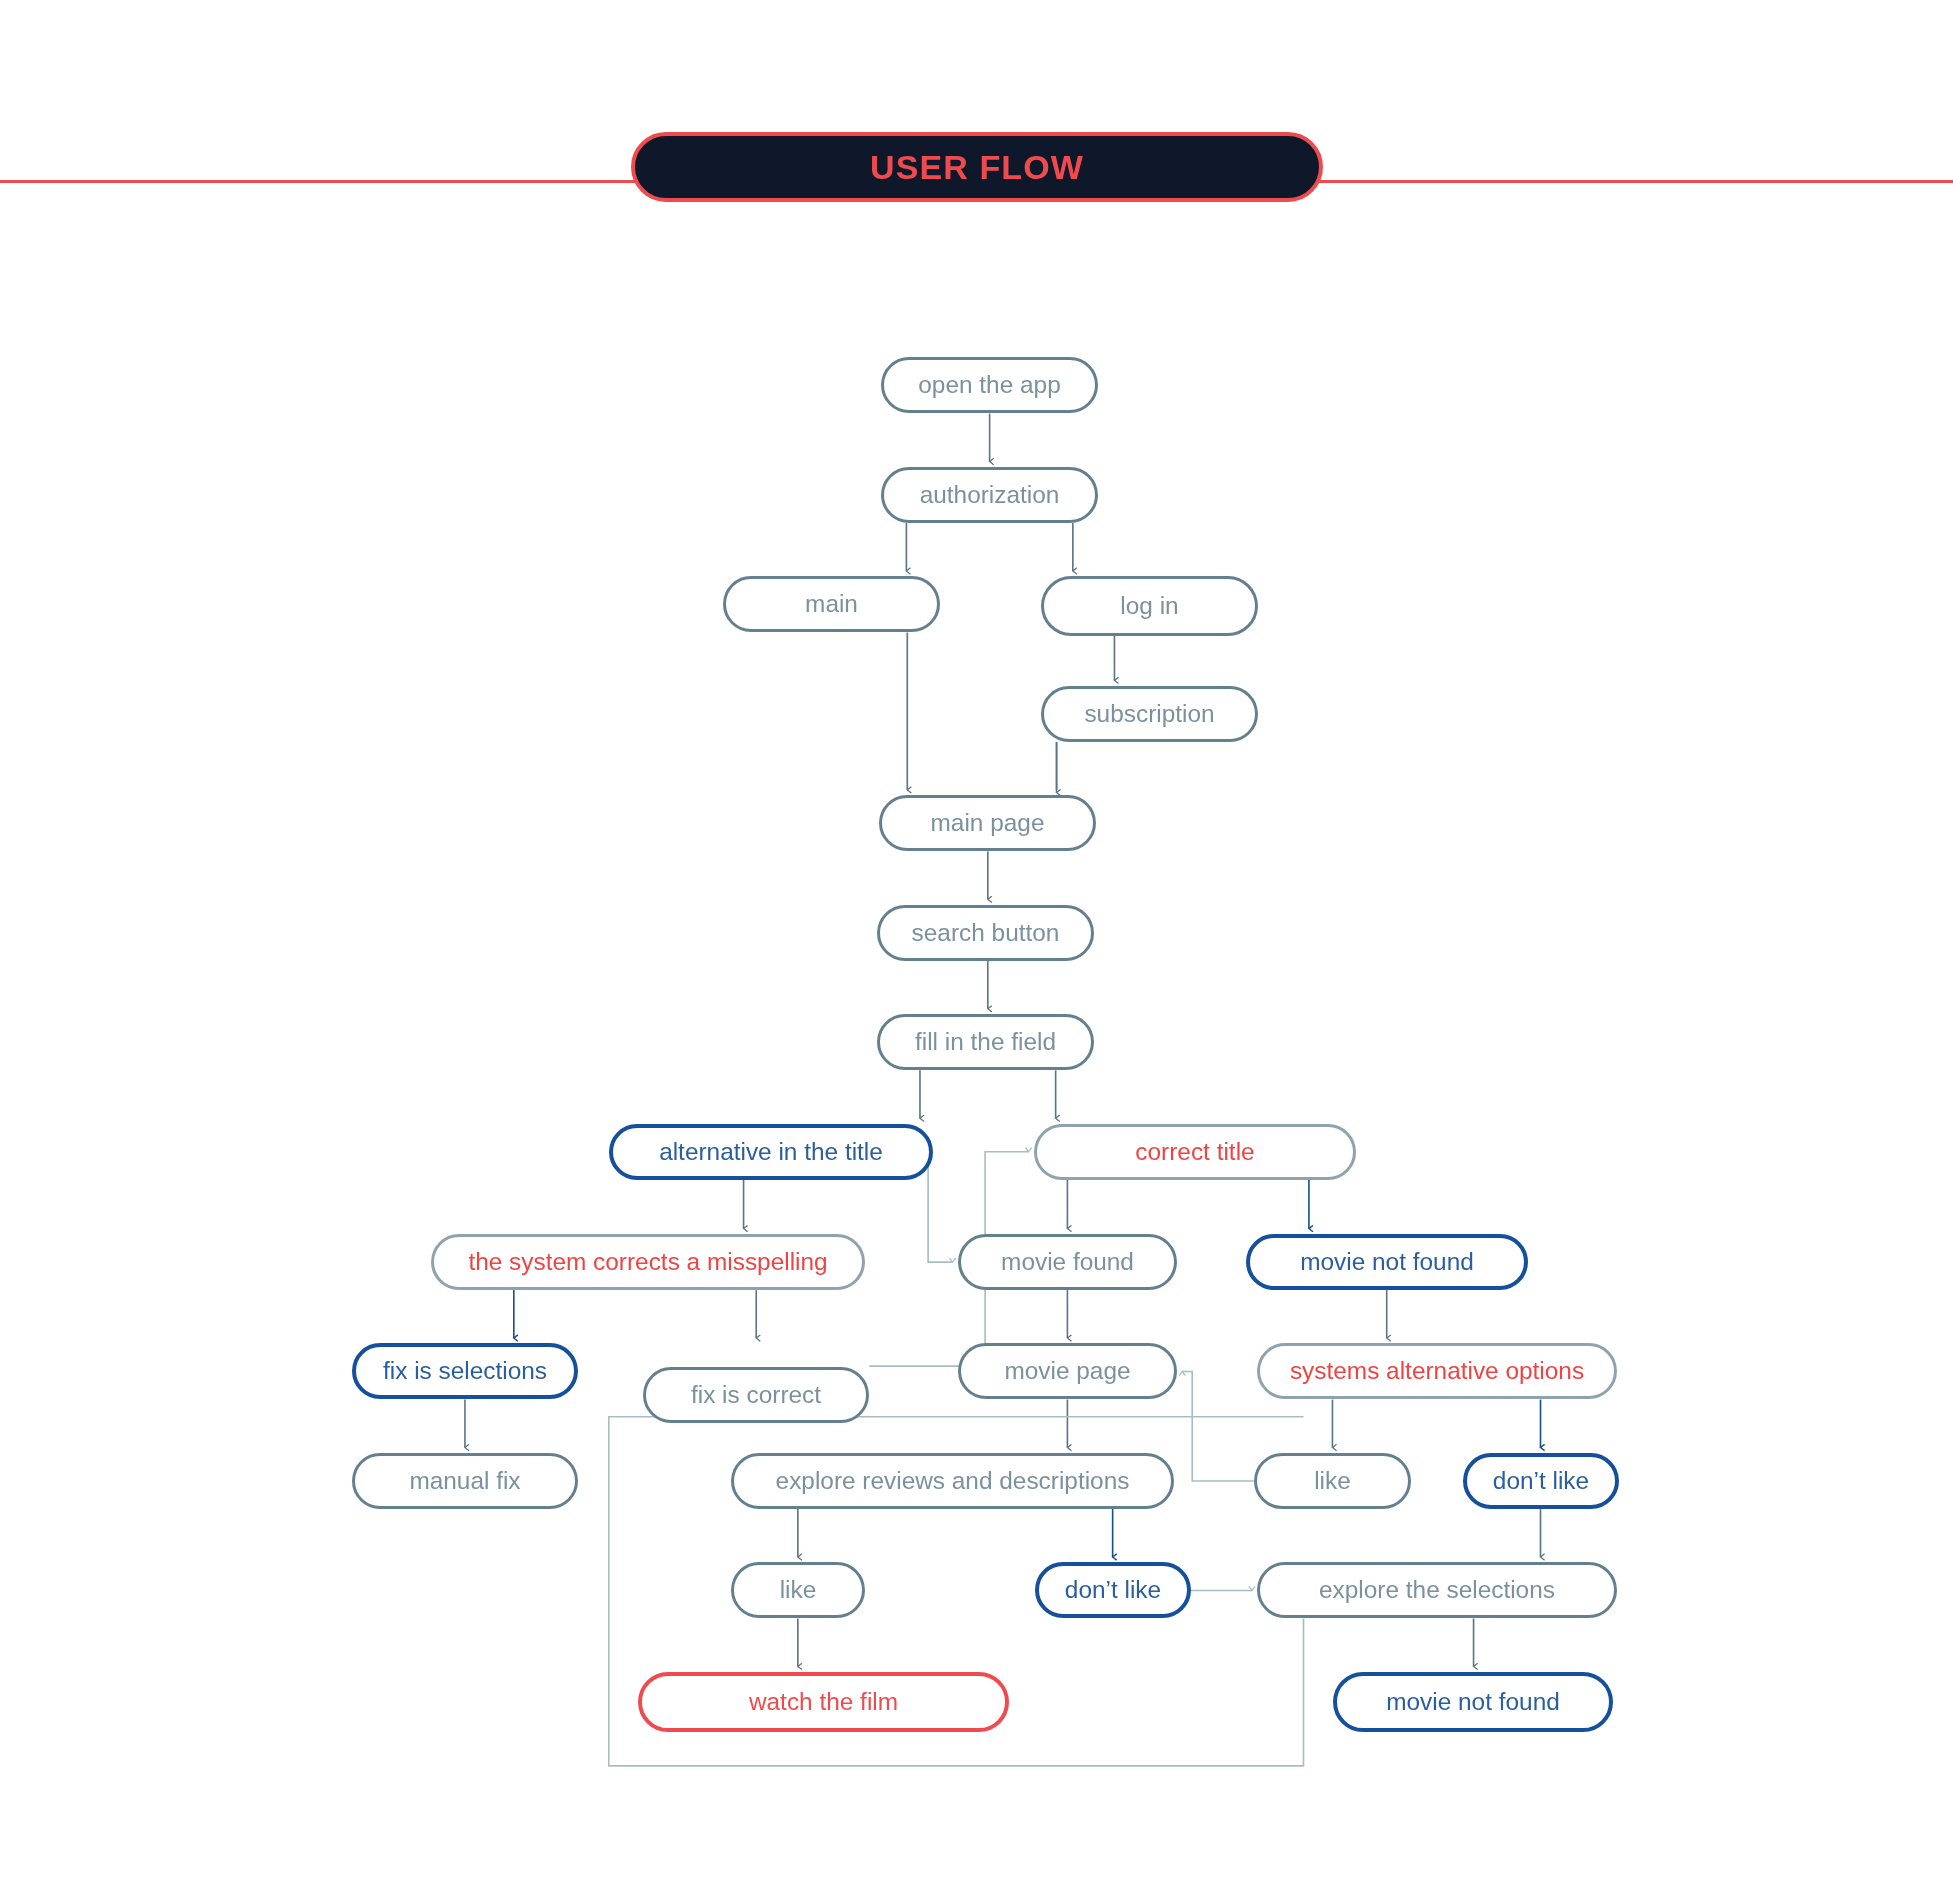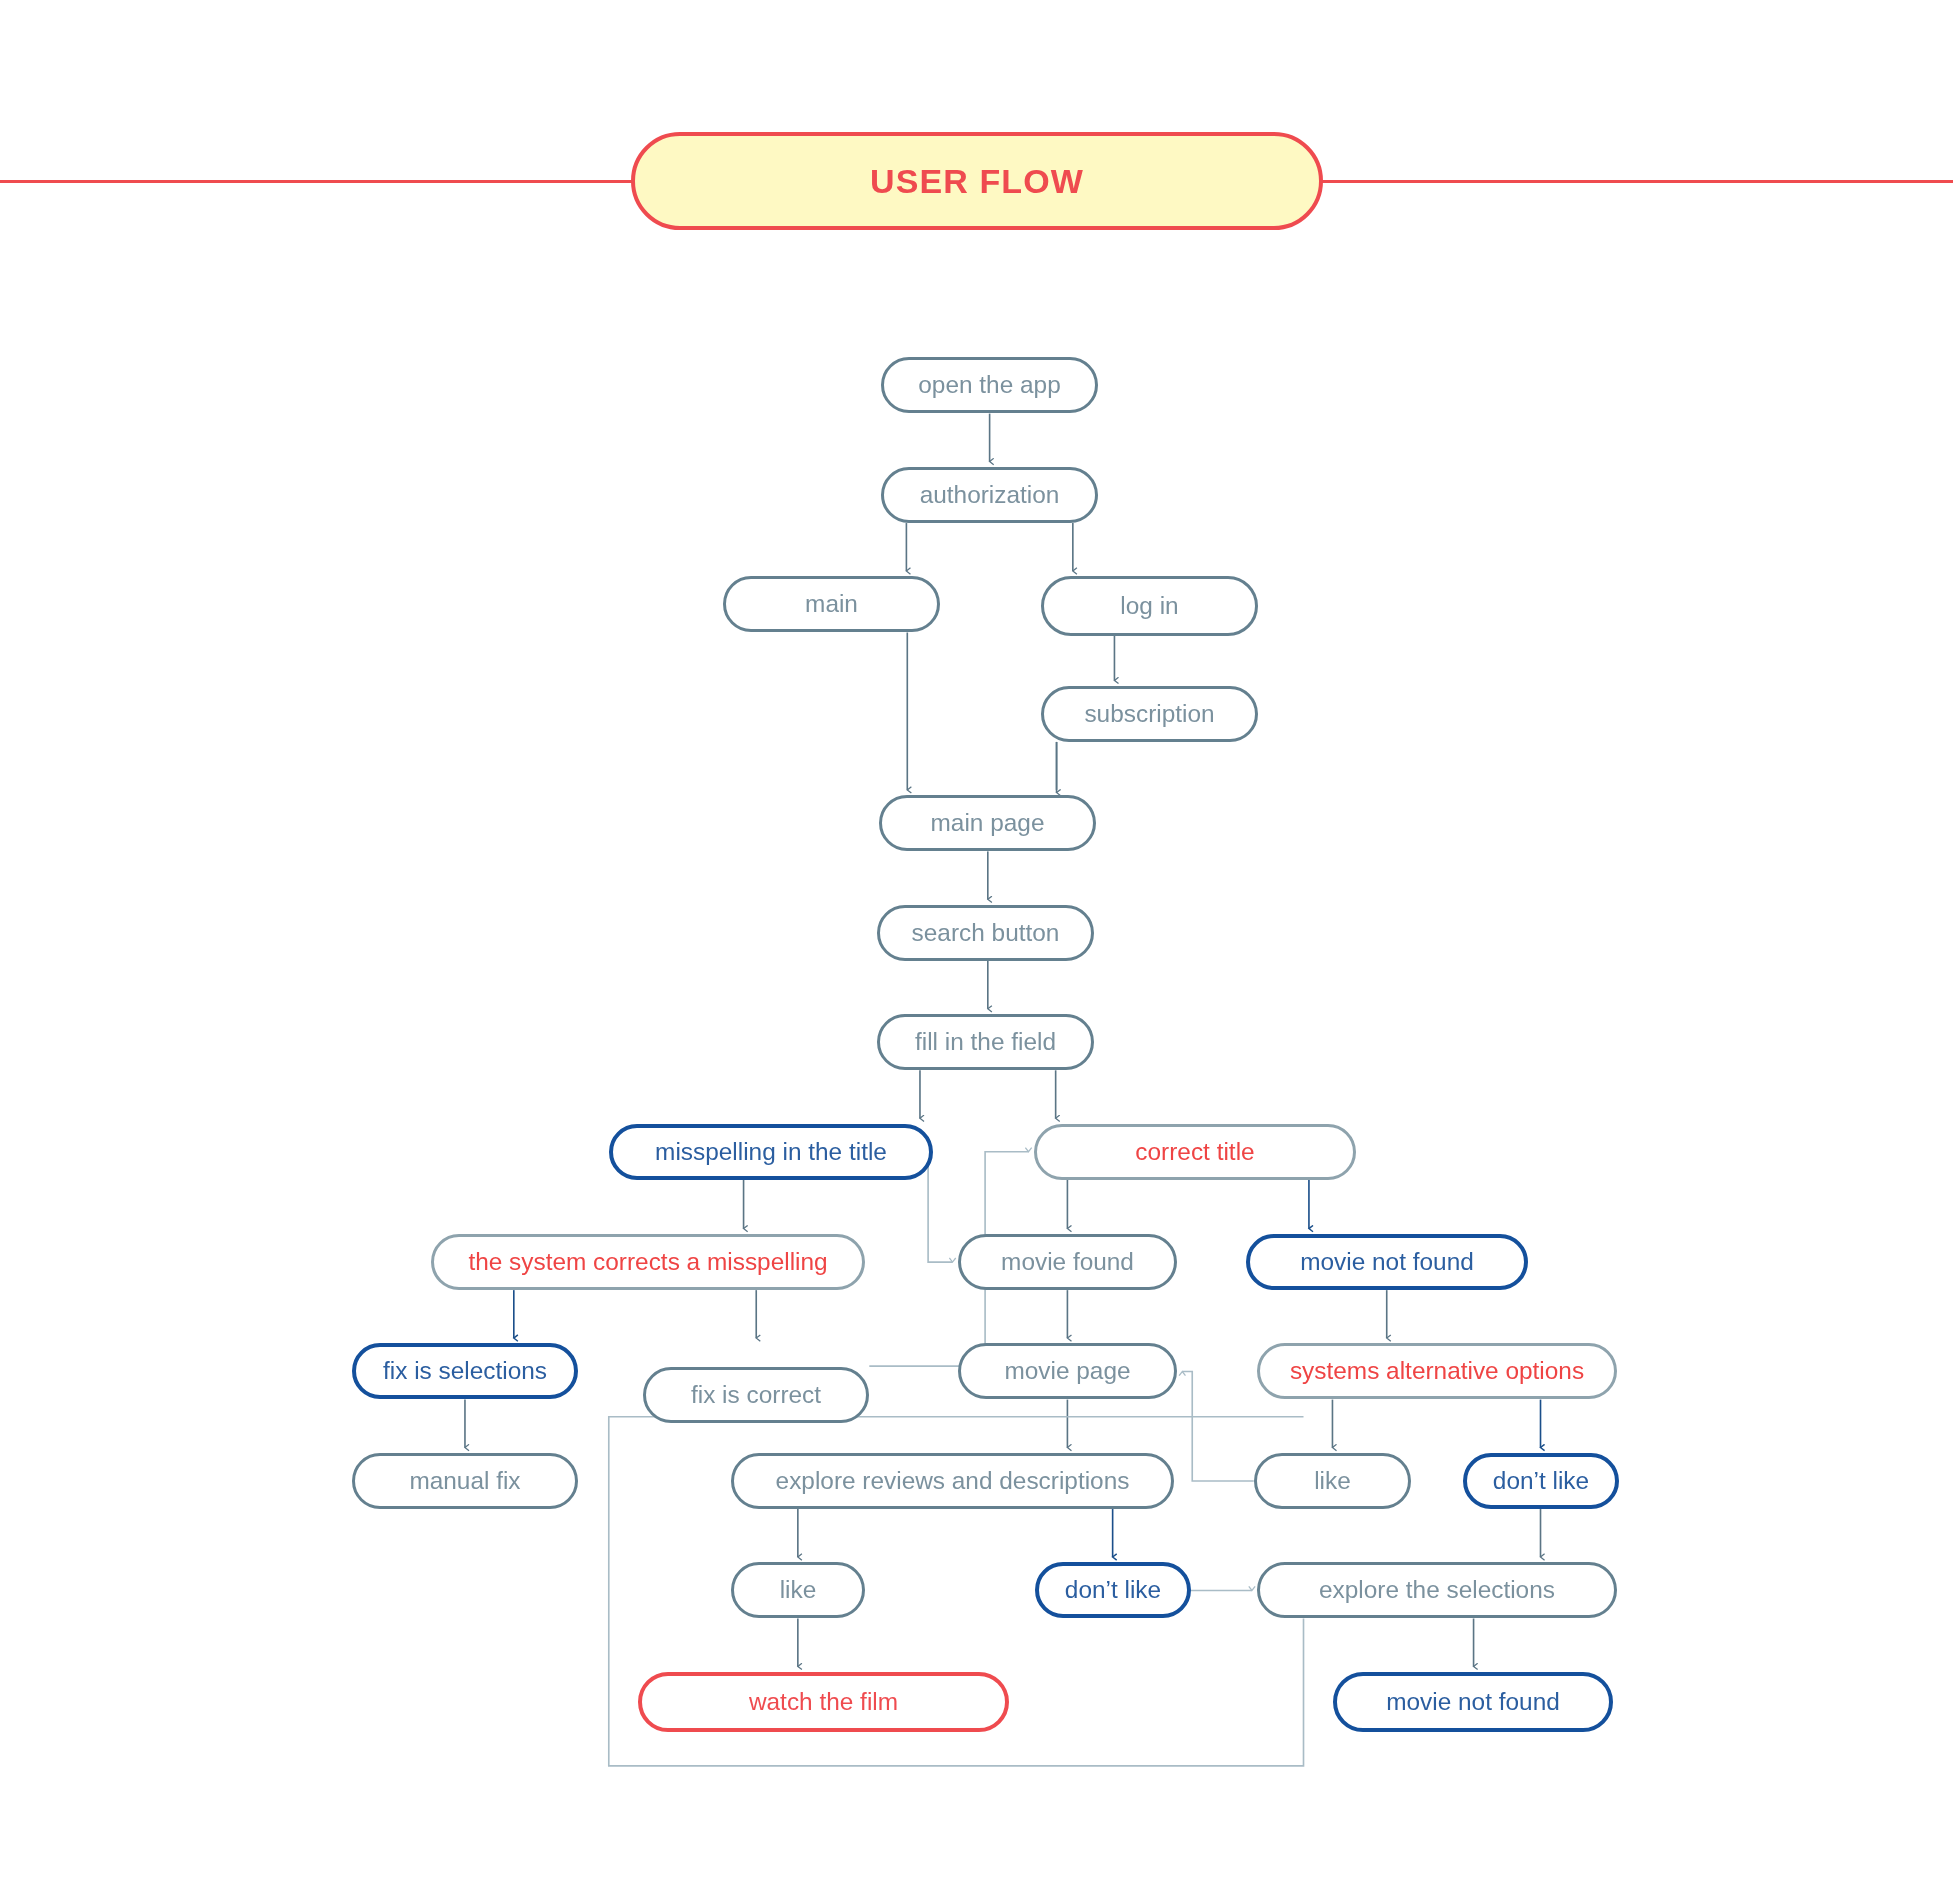--- a/index.html
+++ b/index.html
@@ -2,22 +2,22 @@
 <html style="font-size:14.5px"><head>
 <meta charset="utf-8">
 <style>
   html,body{margin:0;padding:0;background:#ffffff;}
   body{width:1953px;height:1900px;font-family:"Liberation Sans",sans-serif;position:relative;overflow:hidden;}
 
   #stage{position:relative;width:1953px;height:1900px;}
 
   
   .hdr-line{position:absolute;left:0;top:180px;width:1953px;height:2.7px;background:#ef4b4f;}
-  .hdr-pill{position:absolute;left:631px;top:132px;width:692px;height:98px;
-            border:4.5px solid #ef4b4f;border-radius:51px;background:#fef9c3;
+  .hdr-pill{position:absolute;left:631px;top:132px;width:692px;height:70px;
+            border:4.5px solid #ef4b4f;border-radius:51px;background:#0f172a;
             display:flex;align-items:center;justify-content:center;box-sizing:border-box;}
   .hdr-title{color:#ef4b4f;font-weight:bold;font-size:34px;letter-spacing:1.1px;
              font-family:"Liberation Sans",sans-serif;}
 
   
   svg#edges{position:absolute;left:0;top:0;width:1953px;height:1900px;pointer-events:none;}
 
   
   .node{position:absolute;box-sizing:border-box;display:flex;align-items:center;
         justify-content:center;background:#ffffff;border-radius:904px;
@@ -155,21 +155,21 @@
 
   <div class="node n-gray" style="left:877px;top:905px;width:217px;height:56px;">
     <span>search button</span>
   </div>
 
   <div class="node n-gray" style="left:877px;top:1014px;width:217px;height:56px;">
     <span>fill in the field</span>
   </div>
 
   <div class="node n-blue" style="left:609px;top:1124px;width:324px;height:56px;">
-    <span>misspelling in the title</span>
+    <span>alternative in the title</span>
   </div>
 
   <div class="node n-gray-lt" style="left:1034px;top:1124px;width:322px;height:56px;">
     <span>correct title</span>
   </div>
 
   <div class="node n-gray-lt" style="left:431px;top:1234px;width:434px;height:56px;">
     <span>the system corrects a misspelling</span>
   </div>
 

